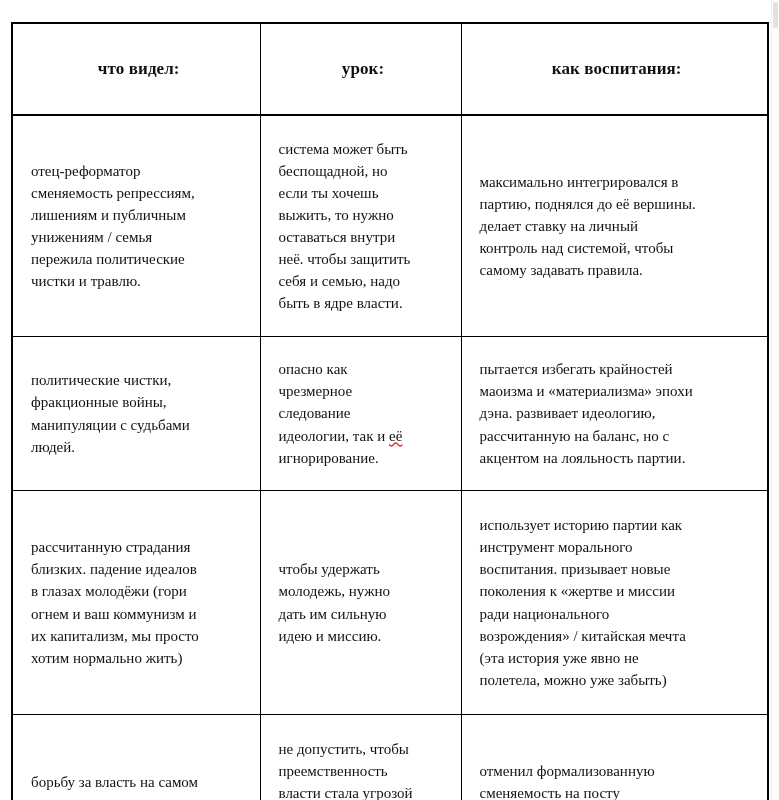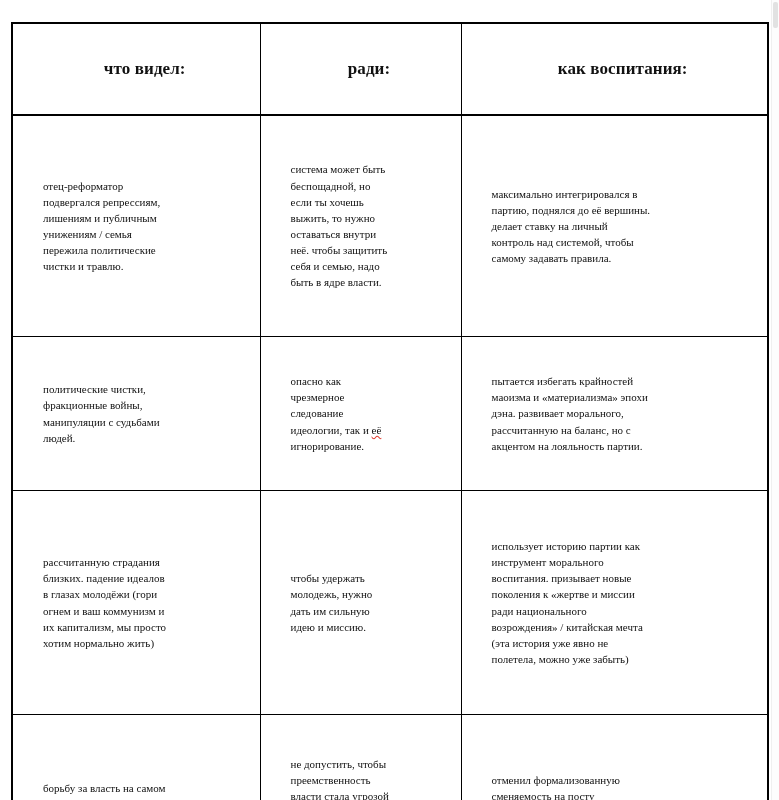--- a/index.html
+++ b/index.html
@@ -53,21 +53,21 @@
     border-collapse: collapse;
     width: 756px;
     table-layout: fixed;
     background: #ffffff;
   }
 
   table.grid td,
   table.grid th {
     border: 1px solid #000000;
     vertical-align: middle;
-    padding: 10px 13px 10px 30px;
+    padding: 10px 13px 10px 18px;
     color: #111111;
     background: #ffffff;
   }
 
   
   table.grid {
     border: 2px solid #000000;
   }
   table.grid thead th {
     border-bottom: 2px solid #000000;
@@ -80,21 +80,21 @@
   thead th {
     height: 70px;
     text-align: center;
     font-weight: bold;
     font-size: 17px;
     letter-spacing: 0.1px;
     padding: 6px 8px;
   }
 
   tbody td {
-    font-size: 11px;
+    font-size: 15px;
     line-height: 1.47;
     text-align: left;
   }
 
   tbody tr.r1 td { height: 200px; }
   tbody tr.r2 td { height: 133px; }
   tbody tr.r3 td { height: 203px; }
   tbody tr.r4 td { height: 158px; }
 
   .cell-text {
@@ -121,30 +121,30 @@
   <div class="table-wrap">
     <table class="grid">
       <colgroup>
         <col class="c1">
         <col class="c2">
         <col class="c3">
       </colgroup>
       <thead>
         <tr>
           <th>что видел:</th>
-          <th>ради:</th>
+          <th>урок:</th>
           <th>как воспитания:</th>
         </tr>
       </thead>
       <tbody>
 
         <tr class="r1">
           <td>
             <span class="cell-text">отец-реформатор
-подвергался репрессиям,
+сменяемость репрессиям,
 лишениям и публичным
 унижениям / семья
 пережила политические
 чистки и травлю.</span>
           </td>
           <td>
             <span class="cell-text">система может быть
 беспощадной, но
 если ты хочешь
 выжить, то нужно
@@ -172,21 +172,21 @@
           <td>
             <span class="cell-text" style="display:inline;">опасно как
 чрезмерное
 следование
 идеологии, так и </span><span class="misspelled">её</span><span class="cell-text" style="display:inline;">
 игнорирование.</span>
           </td>
           <td>
             <span class="cell-text">пытается избегать крайностей
 маоизма и «материализма» эпохи
-дэна. развивает морального,
+дэна. развивает идеологию,
 рассчитанную на баланс, но с
 акцентом на лояльность партии.</span>
           </td>
         </tr>
 
         <tr class="r3">
           <td>
             <span class="cell-text">рассчитанную страдания
 близких. падение идеалов
 в глазах молодёжи (гори

